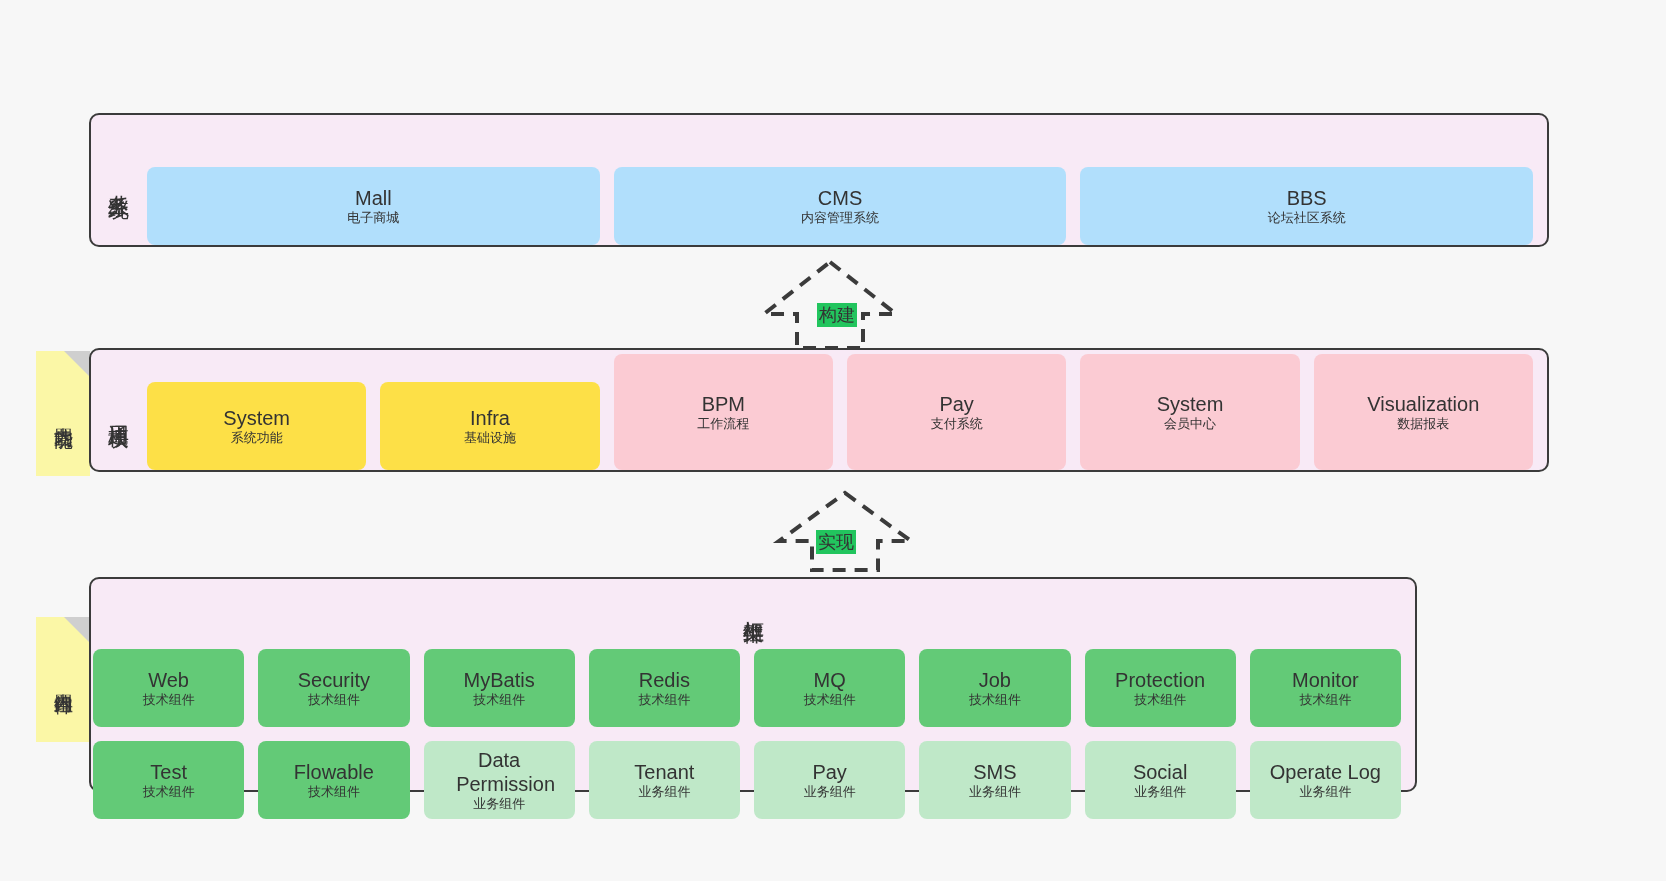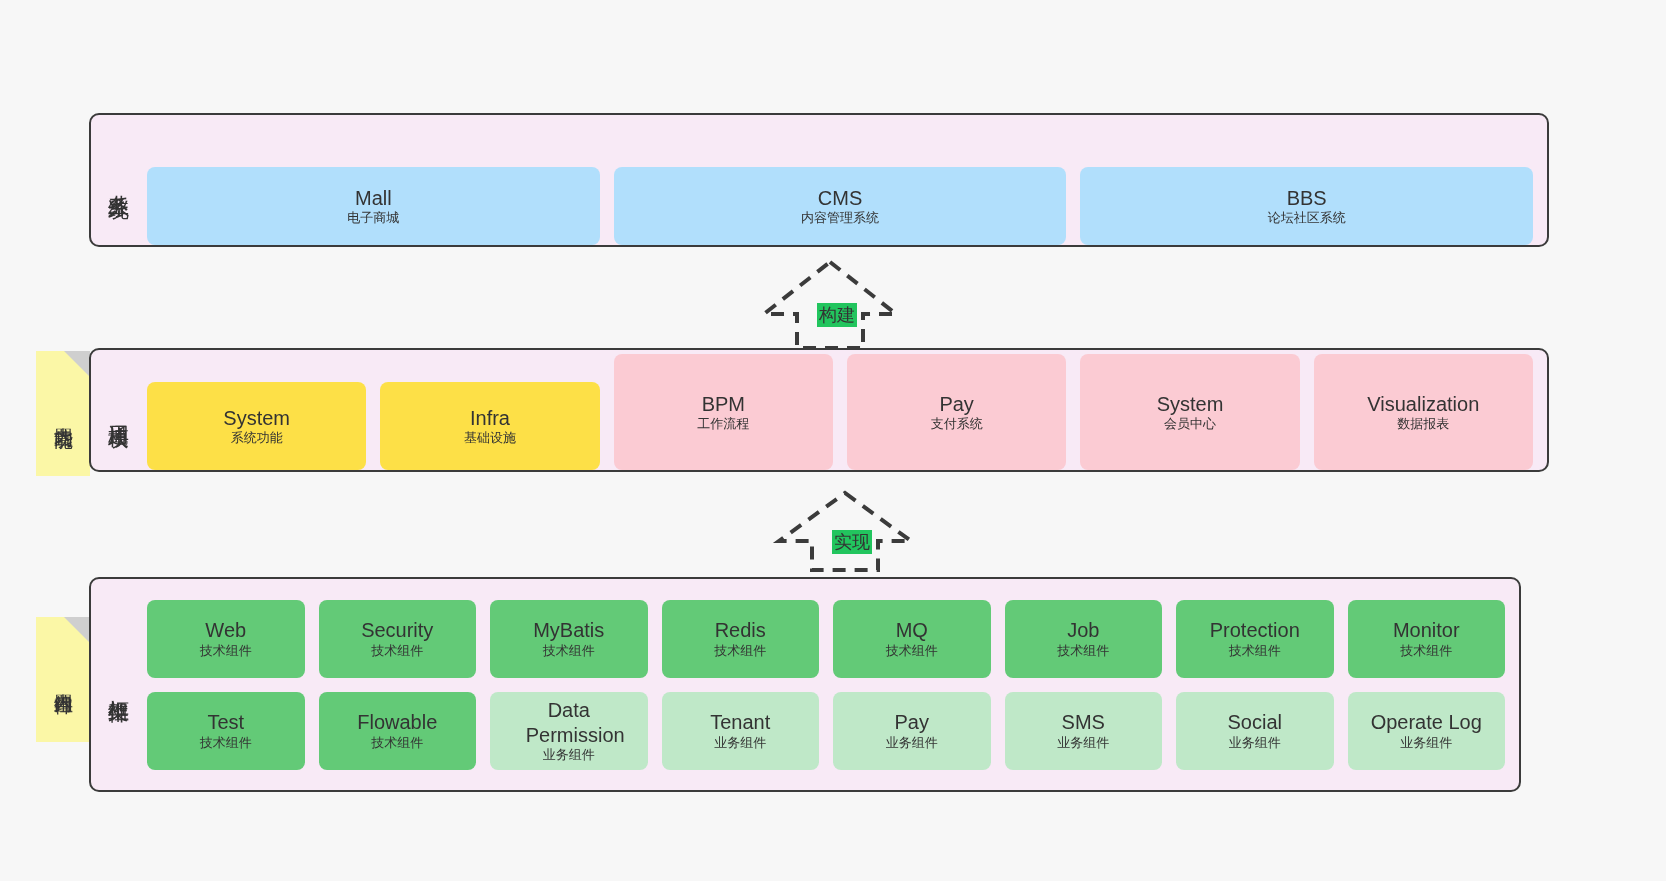--- a/index.html
+++ b/index.html
@@ -185,26 +185,26 @@
         <span class="t1">Visualization</span>
         <span class="t2">数据报表</span>
       </div>
     </div>
   </div>
 
   <div class="arrow" style="left:775px; top:489px; width:140px; height:83px;">
     <svg width="140" height="83" viewBox="0 0 140 83" aria-hidden="true">
       <polygon points="70,4 136,52 103,52 103,81 37,81 37,52 4,52" fill="none" stroke="#3b3b3b" stroke-width="4" stroke-dasharray="13 9" stroke-linejoin="miter"></polygon>
     </svg>
-    <span class="arrow-label" style="left:57px; top:41px;">实现</span>
+    <span class="arrow-label" style="left:41px; top:41px;">实现</span>
   </div>
 
   <div class="note" style="left:36px; top:617px; height:125px;">内置组件</div>
 
-  <div class="band" style="left:89px; top:577px; width:1432px; height:215px;">
+  <div class="band" style="left:89px; top:577px; width:1328px; height:215px;flex-direction:column;">
     <div class="band-title">框架组件</div>
     <div class="band-body rows">
 
       <div class="row">
         <div class="card green">
           <span class="t1">Web</span>
           <span class="t2">技术组件</span>
         </div>
         <div class="card green">
           <span class="t1">Security</span>

